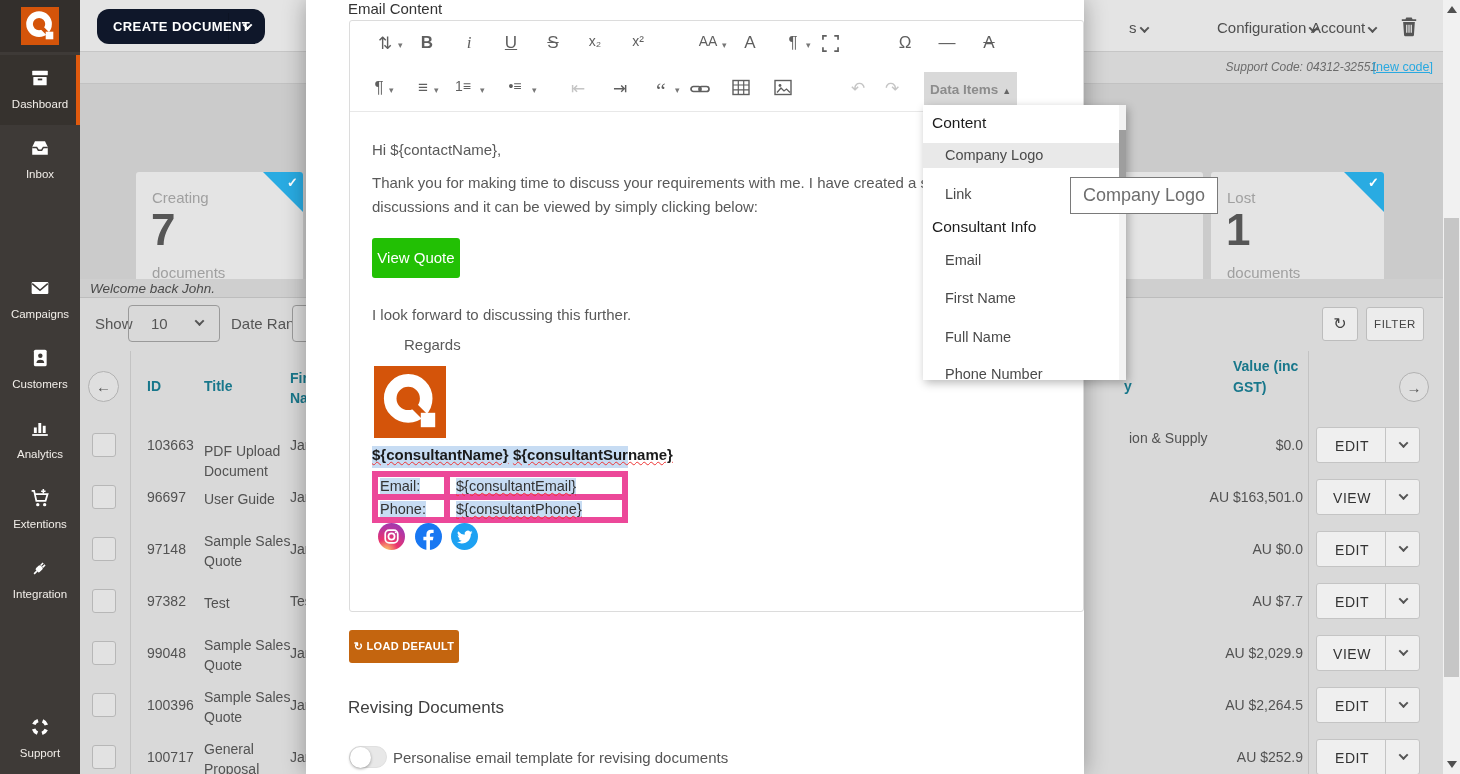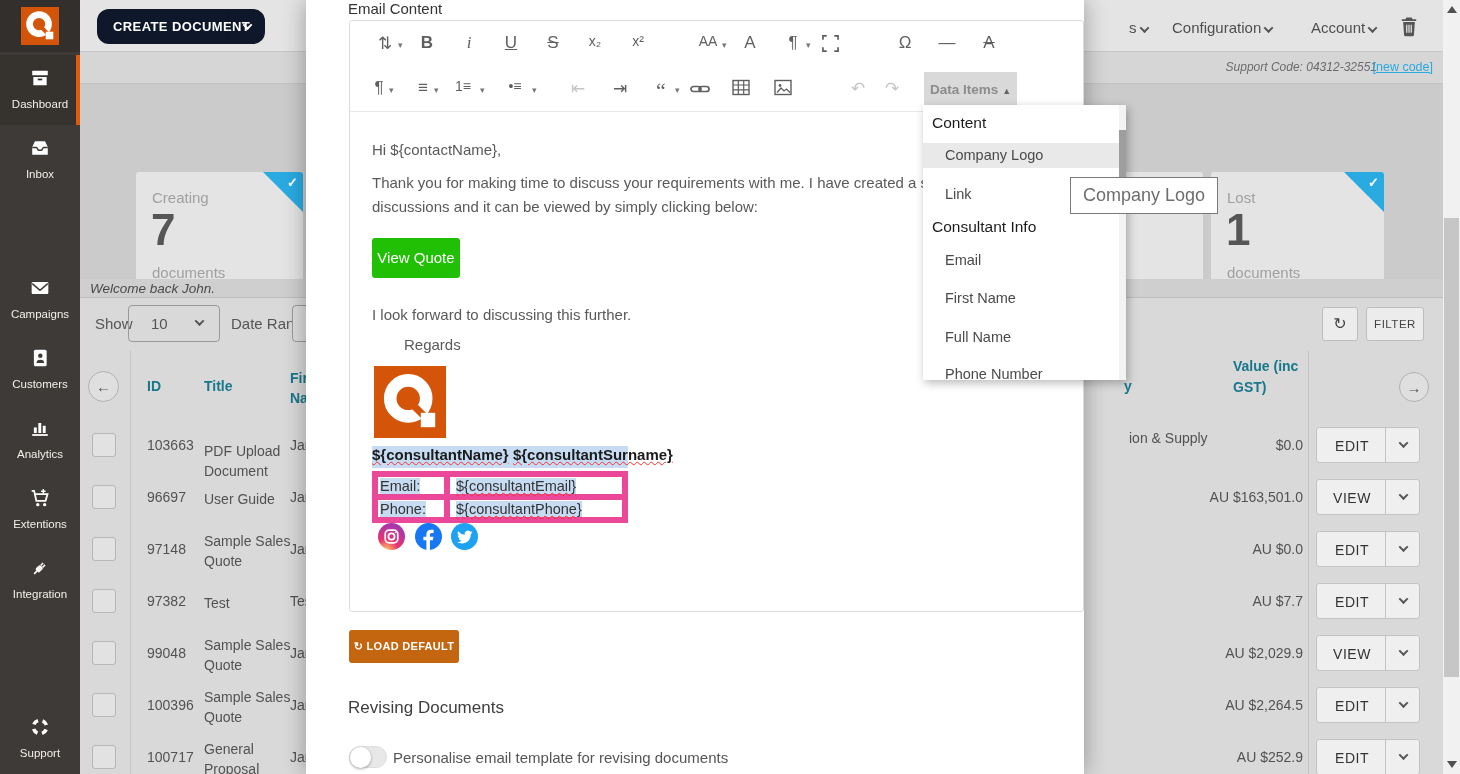--- a/index.html
+++ b/index.html
@@ -78,21 +78,21 @@
 </head>
 <body>
 
 <div class="abs" id="topbar">
   <div class="abs" id="createbtn">
     <span class="lbl">CREATE DOCUMENT</span>
     <span class="sep"></span>
     <span class="chev w abs" style="right:14px;top:14px;"></span>
   </div>
   <span class="abs menu-it nw" style="left:1049px;"><span>s</span> <span class="chev"></span></span>
-  <span class="abs menu-it nw" style="left:1092px;"><span>Configuration</span> <span class="chev"></span></span>
+  <span class="abs menu-it nw" style="left:1137px;"><span>Configuration</span> <span class="chev"></span></span>
   <span class="abs menu-it nw" style="left:1231px;"><span>Account</span> <span class="chev"></span></span>
   <span class="abs" style="left:1320px;top:16px;">
     <svg width="18" height="21" viewBox="0 0 20 22">
         <path fill="#555" d="M7 1h6l1 2h4v2H2V3h4zM3.5 6h13l-1 14.5a1.5 1.5 0 0 1-1.5 1.4H6a1.5 1.5 0 0 1-1.5-1.4z"></path>
         <g stroke="#e4e4e4" stroke-width="1.4">
           <line x1="7.5" y1="9" x2="7.5" y2="18"></line>
           <line x1="10" y1="9" x2="10" y2="18"></line>
           <line x1="12.5" y1="9" x2="12.5" y2="18"></line>
         </g>
       </svg>

